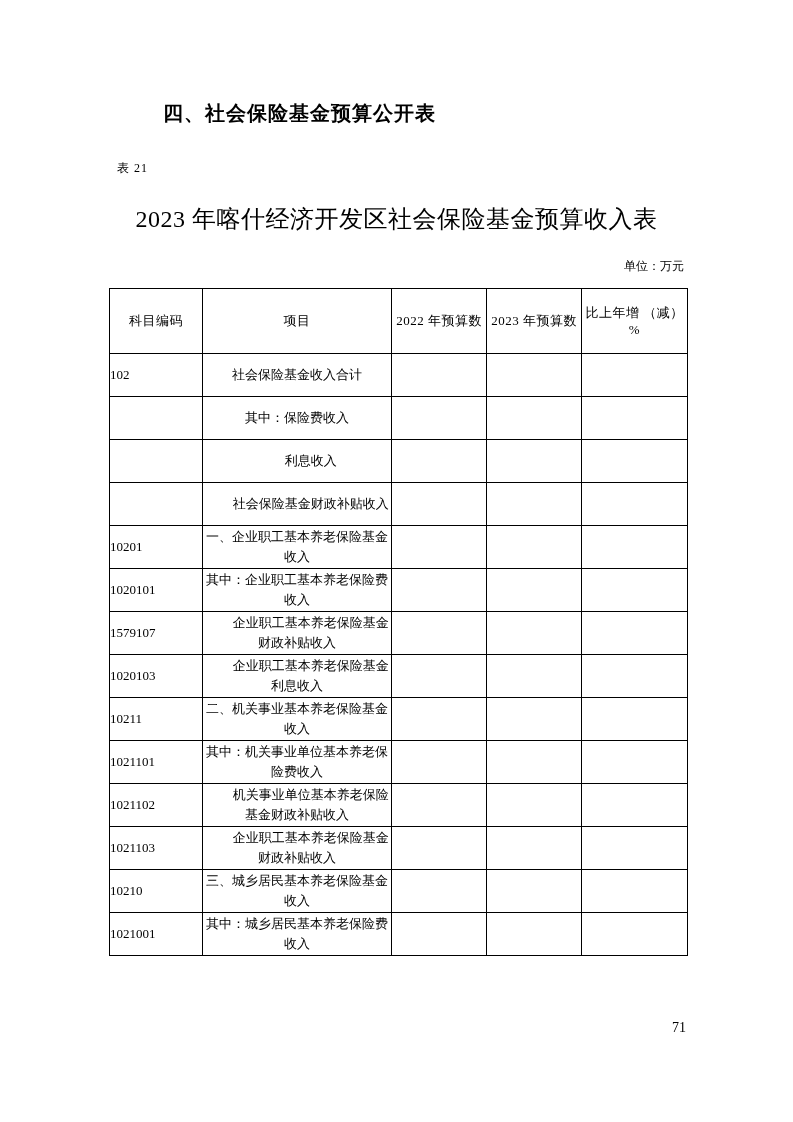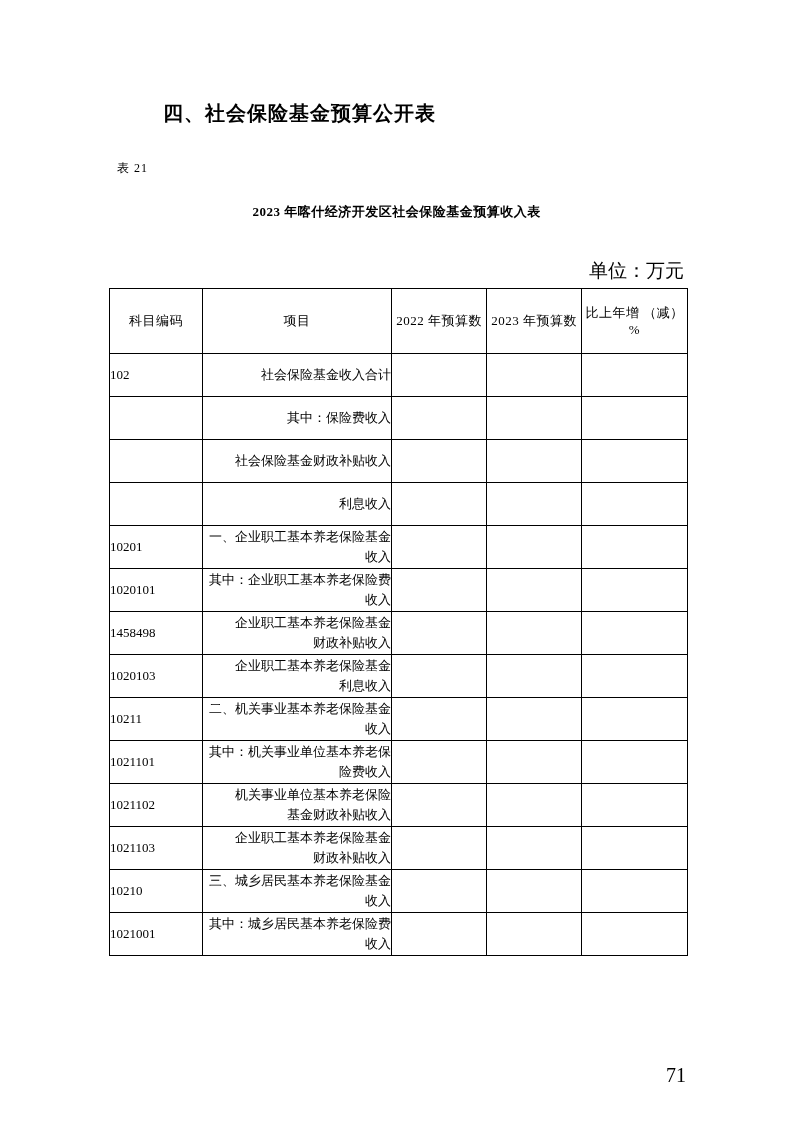--- a/index.html
+++ b/index.html
@@ -37,29 +37,29 @@
     top: 160px;
     font-size: 12px;
     letter-spacing: 1px;
   }
   .doc-title {
     position: absolute;
     left: 0;
     top: 203px;
     width: 793px;
     text-align: center;
-    font-size: 13px;
-    font-weight: bold;
+    font-size: 24px;
+    font-weight: normal;
     letter-spacing: 0.5px;
   }
   .unit-note {
     position: absolute;
     right: 109px;
     top: 258px;
-    font-size: 19px;
+    font-size: 12px;
     margin-left: 21px;
   }
   table.budget {
     position: absolute;
     left: 109px;
     top: 288px;
     width: 578px;
     border-collapse: collapse;
     table-layout: fixed;
   }
@@ -78,35 +78,34 @@
     letter-spacing: 0.5px;
   }
   td.code {
     text-align: left;
     vertical-align: middle;
     height: 42px;
   }
   td.item {
     padding: 5px 4px 5px 6px;
     line-height: 1.55;
-    text-align: right;
+    text-align: center;
     vertical-align: middle;
   }
   td.item.indent1 { text-indent: 0; }
   td.item.indent2 { text-indent: 2.1em; }
   td.num {
     text-align: center;
   }
   .page-number {
     position: absolute;
     right: 107px;
     top: 1020px;
-    font-size: 20px;
+    font-size: 14px;
     font-family: "Liberation Serif", "DejaVu Serif", serif;
-    margin-top: 44px;
   }
 </style>
 </head>
 <body>
 
 <div class="page">
 
   <div class="section-heading">四、社会保险基金预算公开表</div>
 
   <div class="table-label">表 21</div>
@@ -142,48 +141,48 @@
         </tr>
         <tr>
           <td class="code"></td>
           <td class="item indent1">其中：保险费收入</td>
           <td class="num"></td>
           <td class="num"></td>
           <td class="num"></td>
         </tr>
         <tr>
           <td class="code"></td>
+          <td class="item indent2">利息收入</td>
+          <td class="num"></td>
+          <td class="num"></td>
+          <td class="num"></td>
+        </tr>
+        <tr>
+          <td class="code"></td>
           <td class="item indent2">社会保险基金财政补贴收入</td>
-          <td class="num"></td>
-          <td class="num"></td>
-          <td class="num"></td>
-        </tr>
-        <tr>
-          <td class="code"></td>
-          <td class="item indent2">利息收入</td>
           <td class="num"></td>
           <td class="num"></td>
           <td class="num"></td>
         </tr>
         <tr>
           <td class="code">10201</td>
           <td class="item indent1">一、企业职工基本养老保险基金收入</td>
           <td class="num"></td>
           <td class="num"></td>
           <td class="num"></td>
         </tr>
         <tr>
           <td class="code">1020101</td>
           <td class="item indent1">其中：企业职工基本养老保险费收入</td>
           <td class="num"></td>
           <td class="num"></td>
           <td class="num"></td>
         </tr>
         <tr>
-          <td class="code">1458498</td>
+          <td class="code">1579107</td>
           <td class="item indent2">企业职工基本养老保险基金财政补贴收入</td>
           <td class="num"></td>
           <td class="num"></td>
           <td class="num"></td>
         </tr>
         <tr>
           <td class="code">1020103</td>
           <td class="item indent2">企业职工基本养老保险基金利息收入</td>
           <td class="num"></td>
           <td class="num"></td>

